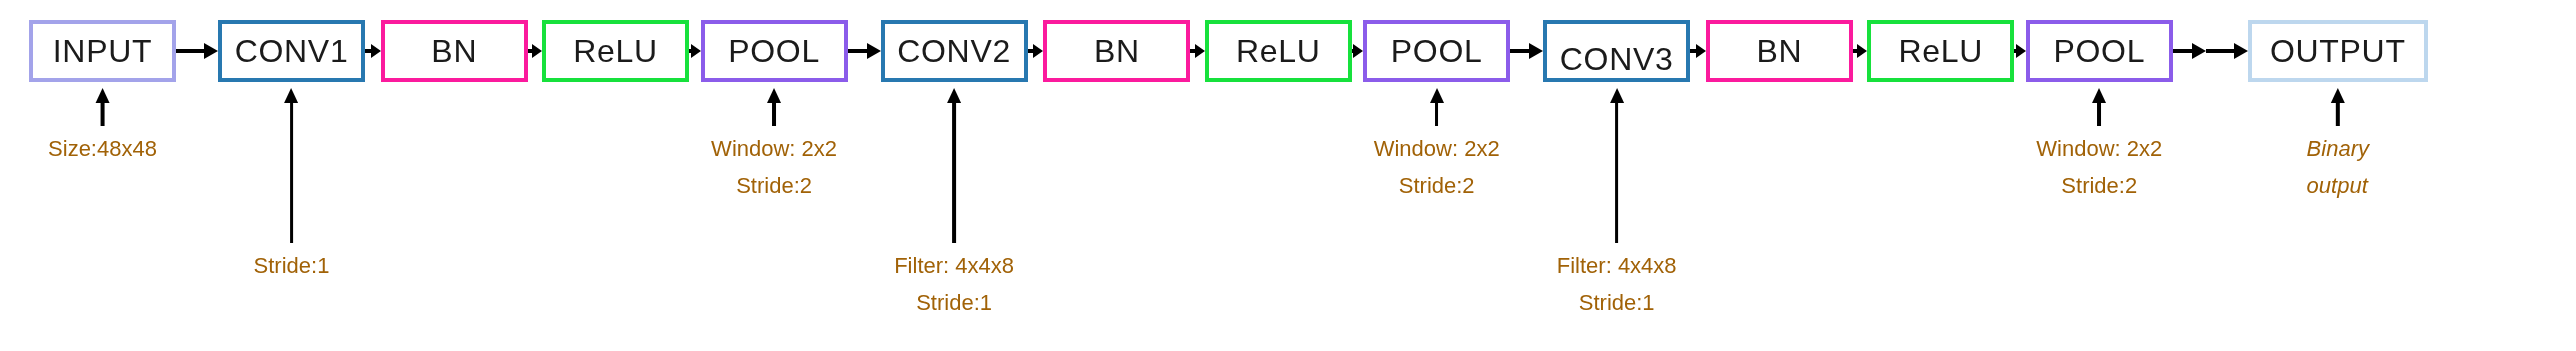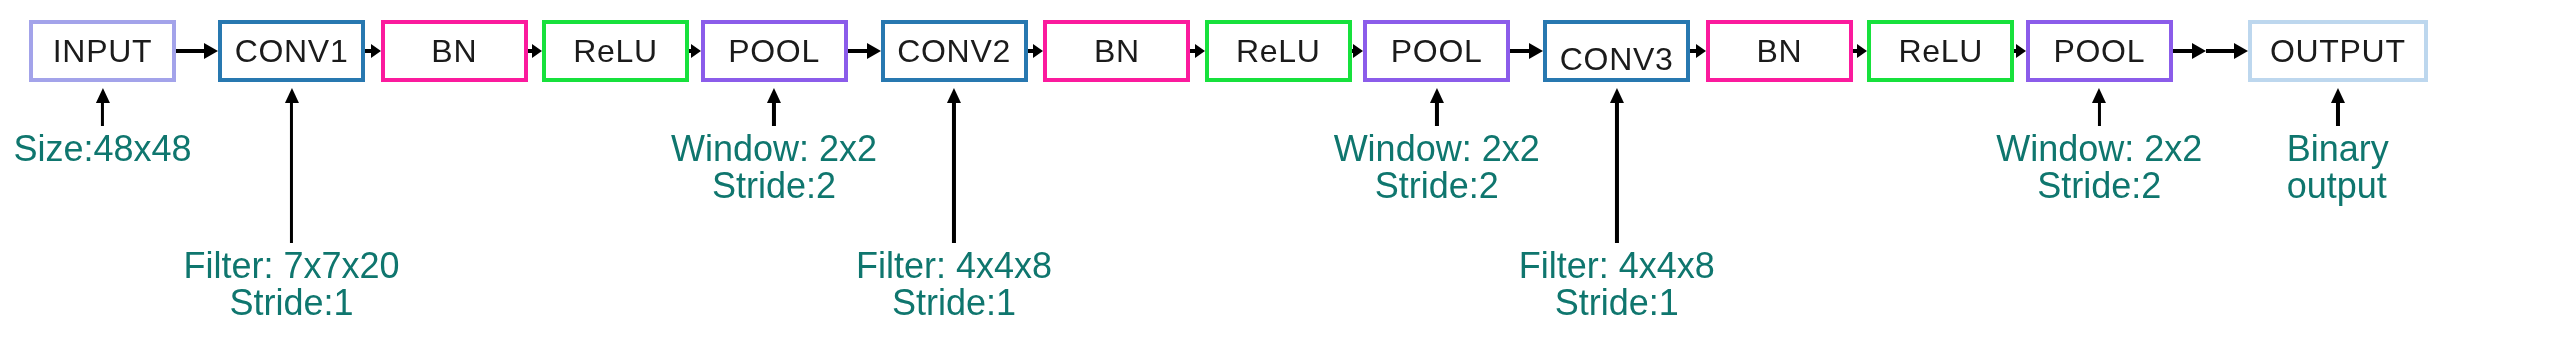--- a/index.html
+++ b/index.html
@@ -57,26 +57,26 @@
     width:0;height:0;
     border-bottom:15.8px solid #000;
     border-left:7.2px solid transparent;
     border-right:7.2px solid transparent;
   }
   .v-arrow .vstem{width:3.6px;background:#000;}
   .v-arrow.short .vstem{height:23px;}
   .v-arrow.long  .vstem{height:140px;}
   .ann-text{
     margin-top:4.3px;
-    font-size:36px;line-height:37px;
-    color:#0f766e;
+    font-size:22px;line-height:37px;
+    color:#a16207;
     text-align:center;
     white-space:nowrap;
   }
-  .ann-text.left{text-align:left;}
+  .ann-text.left{text-align:left;font-style:italic;}
 </style>
 </head>
 <body>
 
 <div class="canvas">
   <div class="row" id="pipeline">
       <div class="node kind-input">
         <div class="box" style="border-color: rgb(163, 163, 234);">
           <span>INPUT</span>
         </div>
@@ -97,21 +97,20 @@
       <div class="node kind-conv">
         <div class="box" style="border-color: rgb(40, 120, 176);">
           <span>CONV1</span>
         </div>
         <div class="ann">
           <div class="v-arrow long">
             <i class="vhead"></i>
             <i class="vstem"></i>
           </div>
           <div class="ann-text">
-            <div>Filter: 7x7x20</div>
             <div>Stride:1</div>
           </div>
         </div>
       </div>
       <div class="h-arrow small" style="width: 15.8px;">
         <i class="stem"></i>
         <i class="head"></i>
       </div>
       <div class="node kind-bn">
         <div class="box" style="border-color: rgb(251, 26, 157);">

